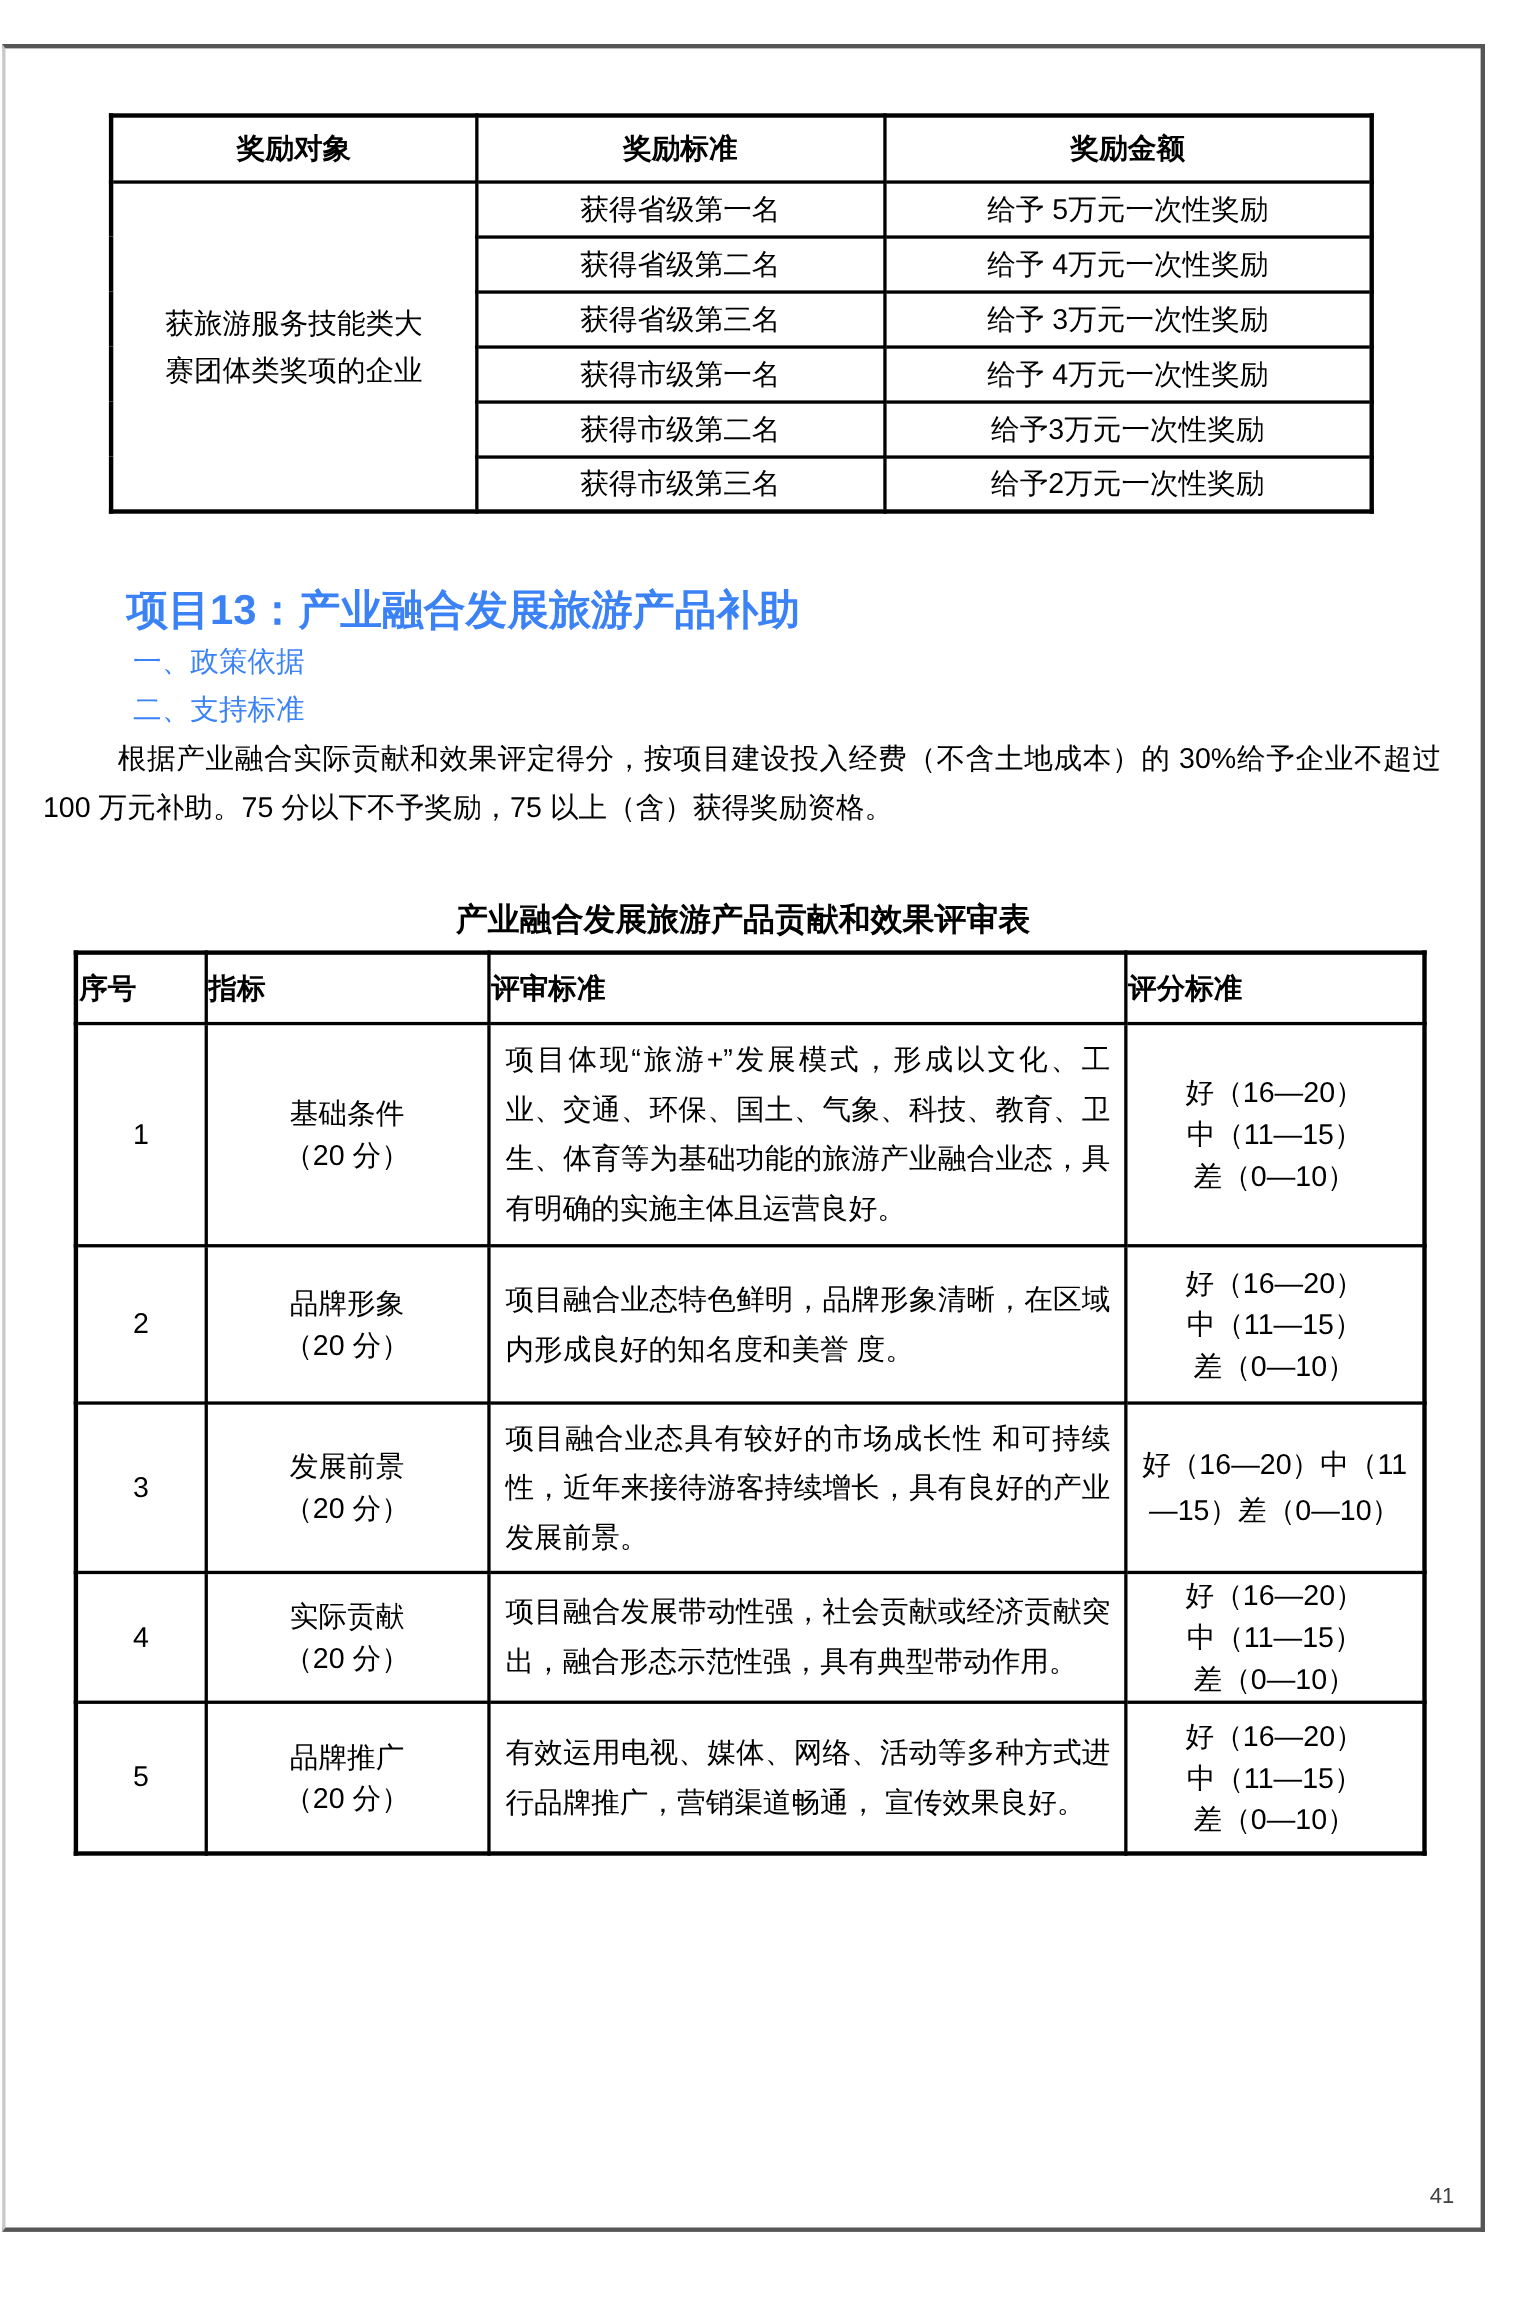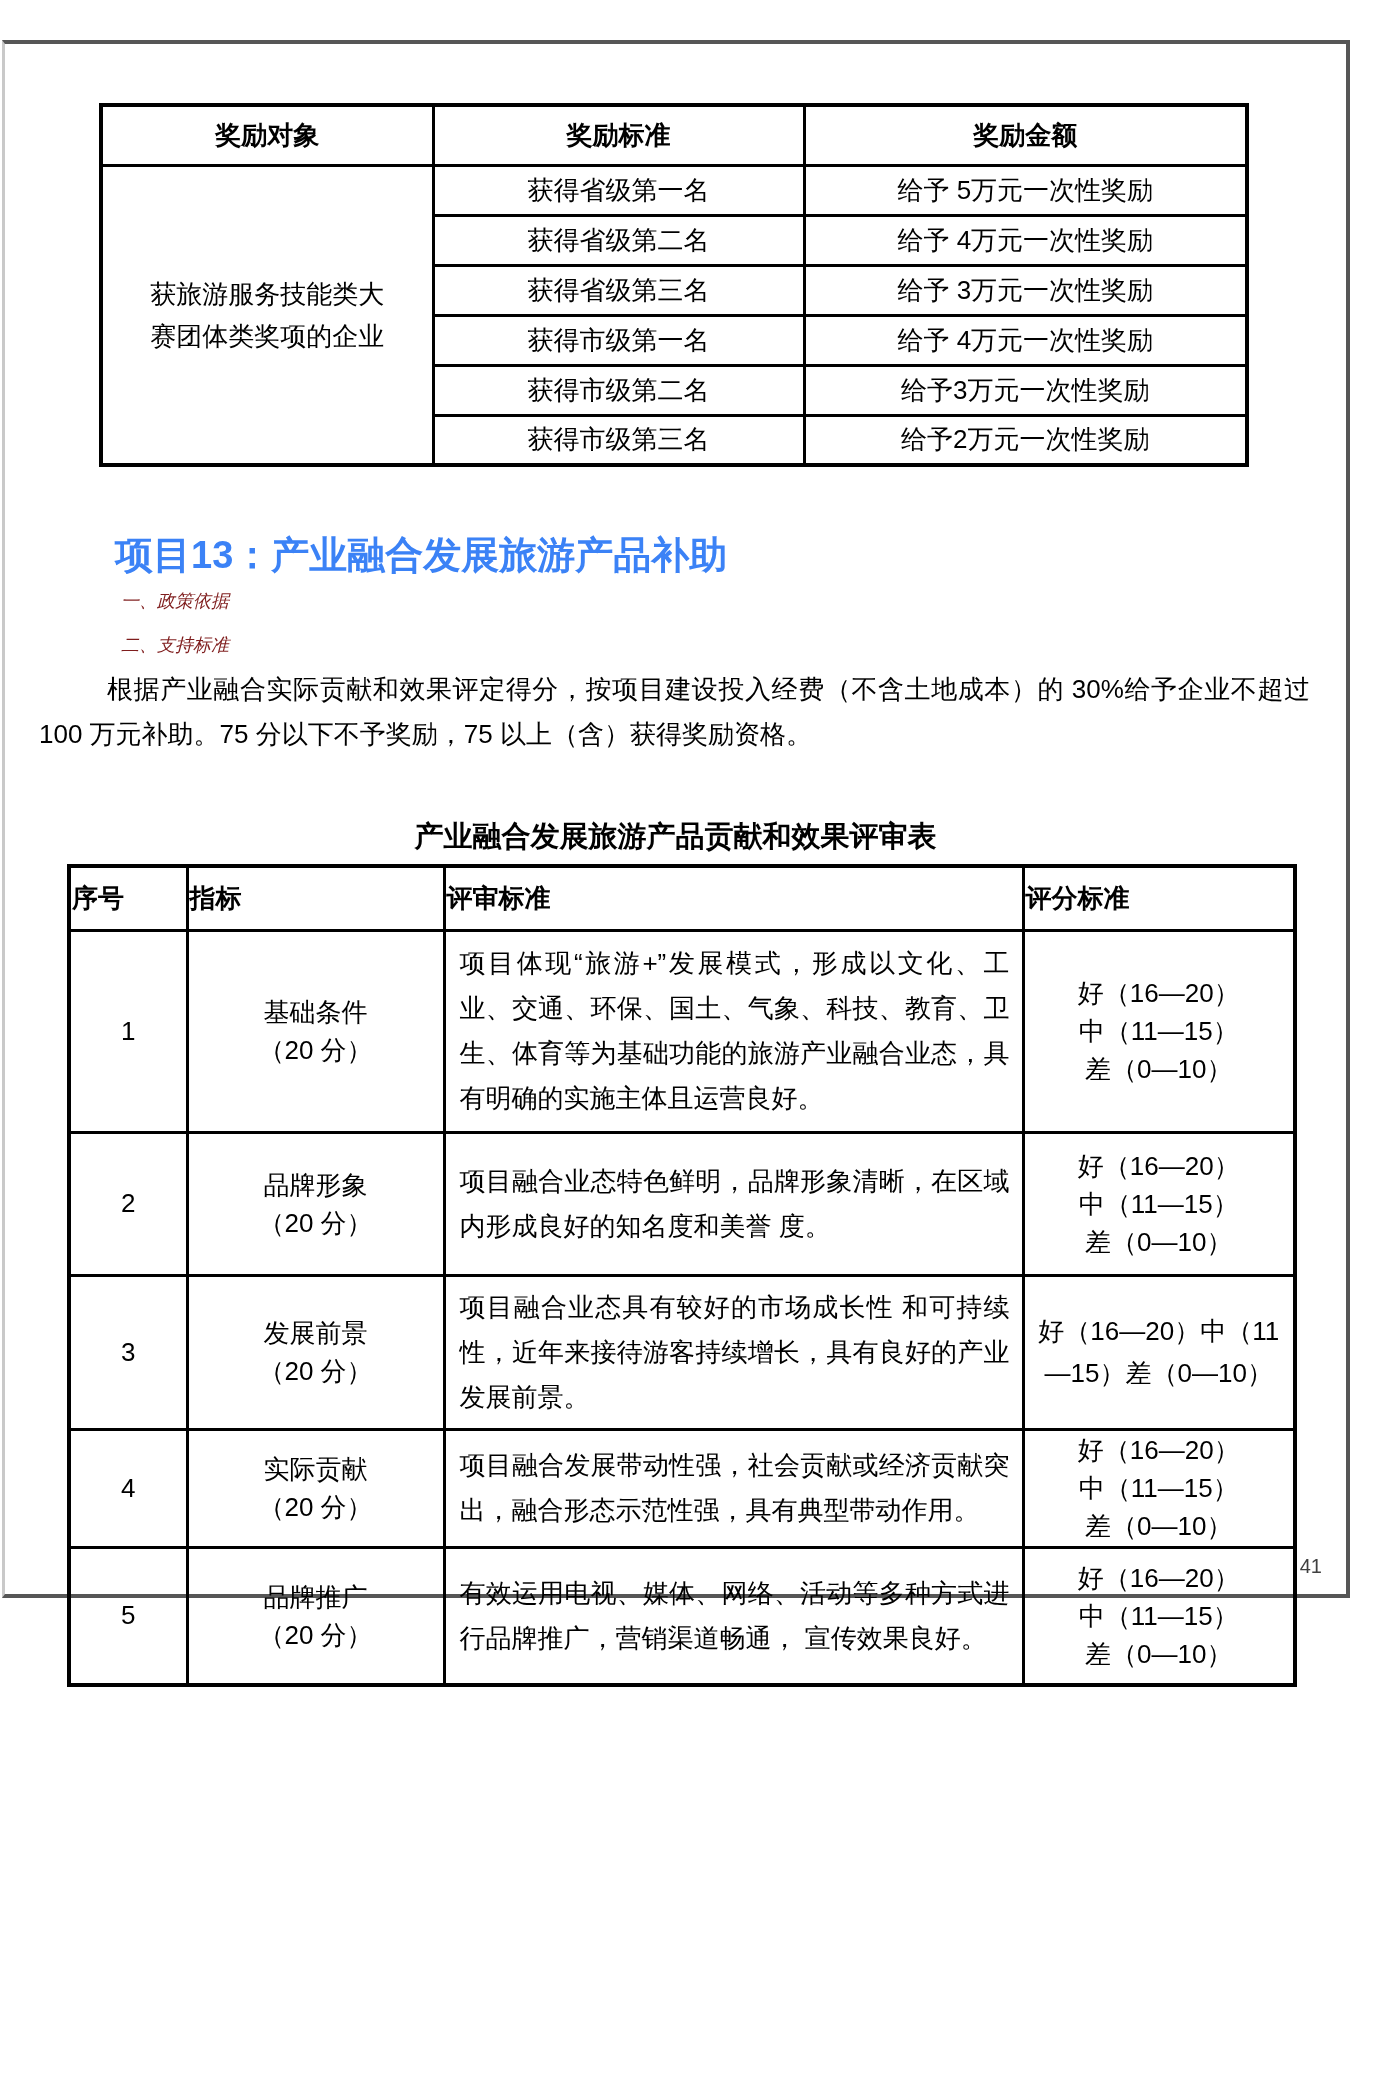--- a/index.html
+++ b/index.html
@@ -9,21 +9,21 @@
     background: #ffffff;
     font-family: "Liberation Sans", sans-serif;
     color: #000;
     position: relative;
   }
   h1,h2,h3,p,div,table { margin: 0; padding: 0; }
 
   .page {
     position: absolute;
     left: 2px; top: 40px;
-    width: 1348px; height: 1558px;
+    width: 1348px; height: 1989px;
     background: #fff;
     border-top: 4px solid #565656;
     border-right: 4px solid #565656;
     border-bottom: 4px solid #565656;
     border-left: 3px solid #c9c9c9;
   }
 
   
   table.t1 {
     margin: 59px 0 0 94px;
@@ -49,24 +49,23 @@
   
   .sec-heading {
     margin: 66px 0 0 110px;
     font-size: 38px;
     font-weight: bold;
     line-height: 44px;
     color: #3b82f6;
   }
   .sec-label {
     margin: 4px 0 0 116px;
-    font-size: 18px;
+    font-size: 26px;
     line-height: 40px;
-    color: #7f1d1d;
-    font-style: italic;
+    color: #3b82f6;
   }
   .para {
     margin: 2px 36px 0 34px;
     font-size: 26px;
     line-height: 45px;
     text-indent: 68px;
     text-align: justify;
   }
   .para.bold { font-weight: bold; font-size: 28px; line-height: 45px; }
 

